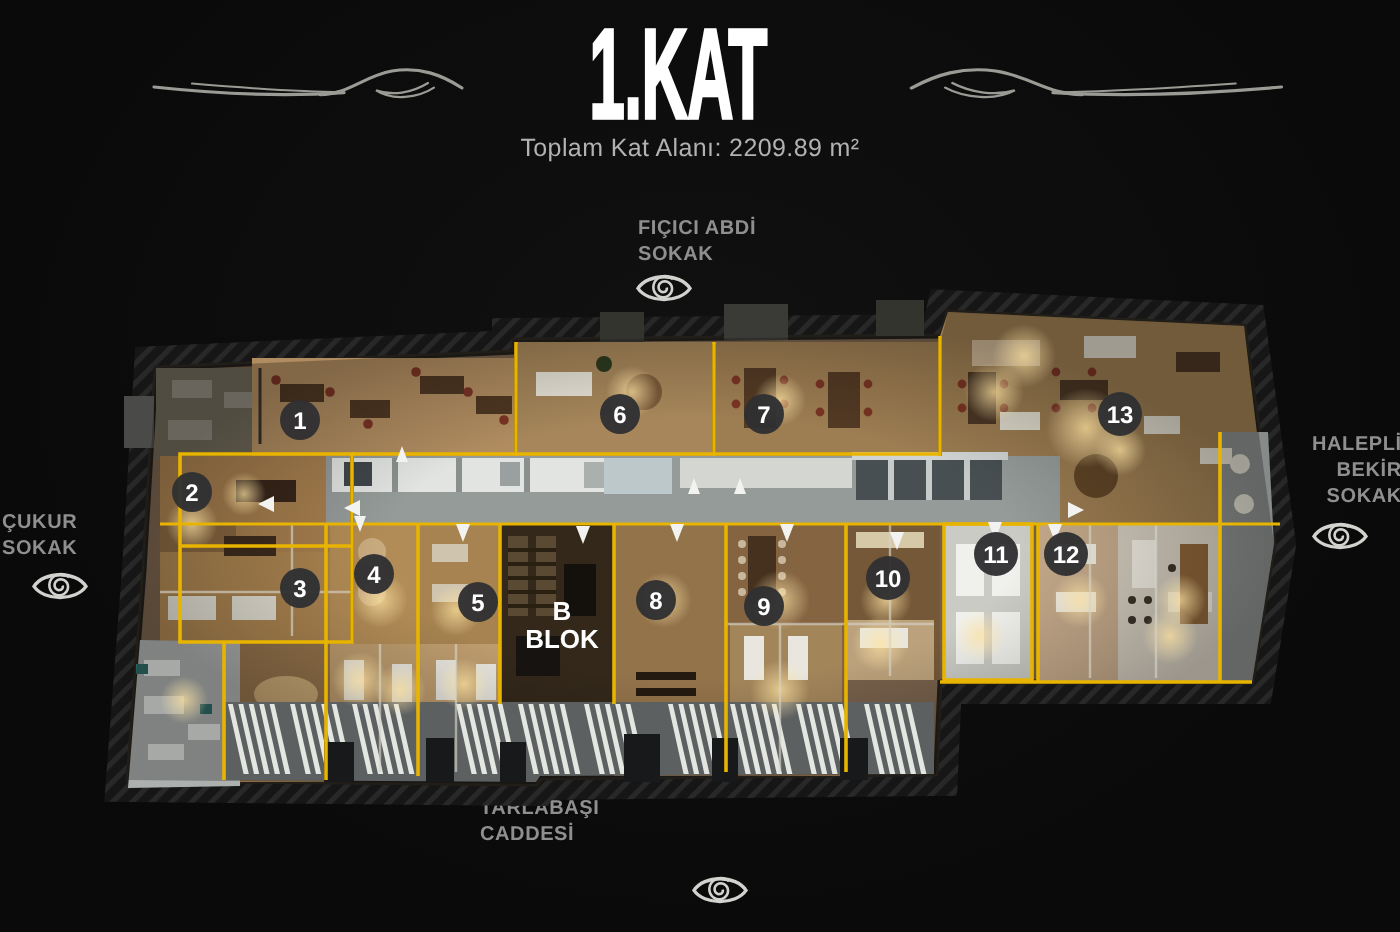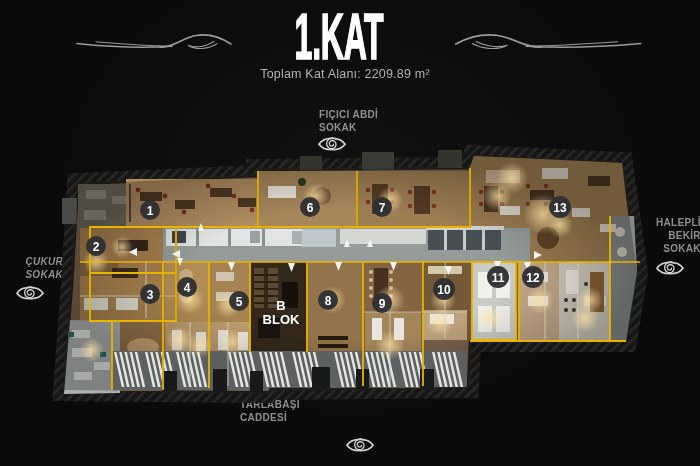--- a/index.html
+++ b/index.html
@@ -17,21 +17,21 @@
 <body>
 
 <div class="bg"></div>
 
 <div class="title">1.KAT</div>
 
 <div class="subtitle">Toplam Kat Alanı: 2209.89 m²</div>
 
 <div class="street" style="left:319px;top:108px;">FIÇICI ABDİ<br>SOKAK</div>
 
-<div class="street" style="left:1px;top:255px;width:62px;text-align:right;font-style:italic;">ÇUKUR<br>SOKAK</div>
+<div class="street" style="left:1px;top:255px;width:62px;text-align:left;">ÇUKUR<br>SOKAK</div>
 
 <div class="street" style="left:656px;top:216px;text-align:right;">HALEPLİ<br>BEKİR<br>SOKAK</div>
 
 <div class="street" style="left:240px;top:398px;width:138px;">TARLABAŞI<br>CADDESİ</div>
 <svg width="700" height="466" viewBox="0 0 700 466" style="position:absolute;left:0;top:0;">
 <defs>
   <pattern id="hatch" width="7" height="7" patternUnits="userSpaceOnUse" patternTransform="rotate(45)">
     <rect width="7" height="7" fill="#161616"></rect>
     <rect width="2.6" height="7" fill="#282828"></rect>
   </pattern>

